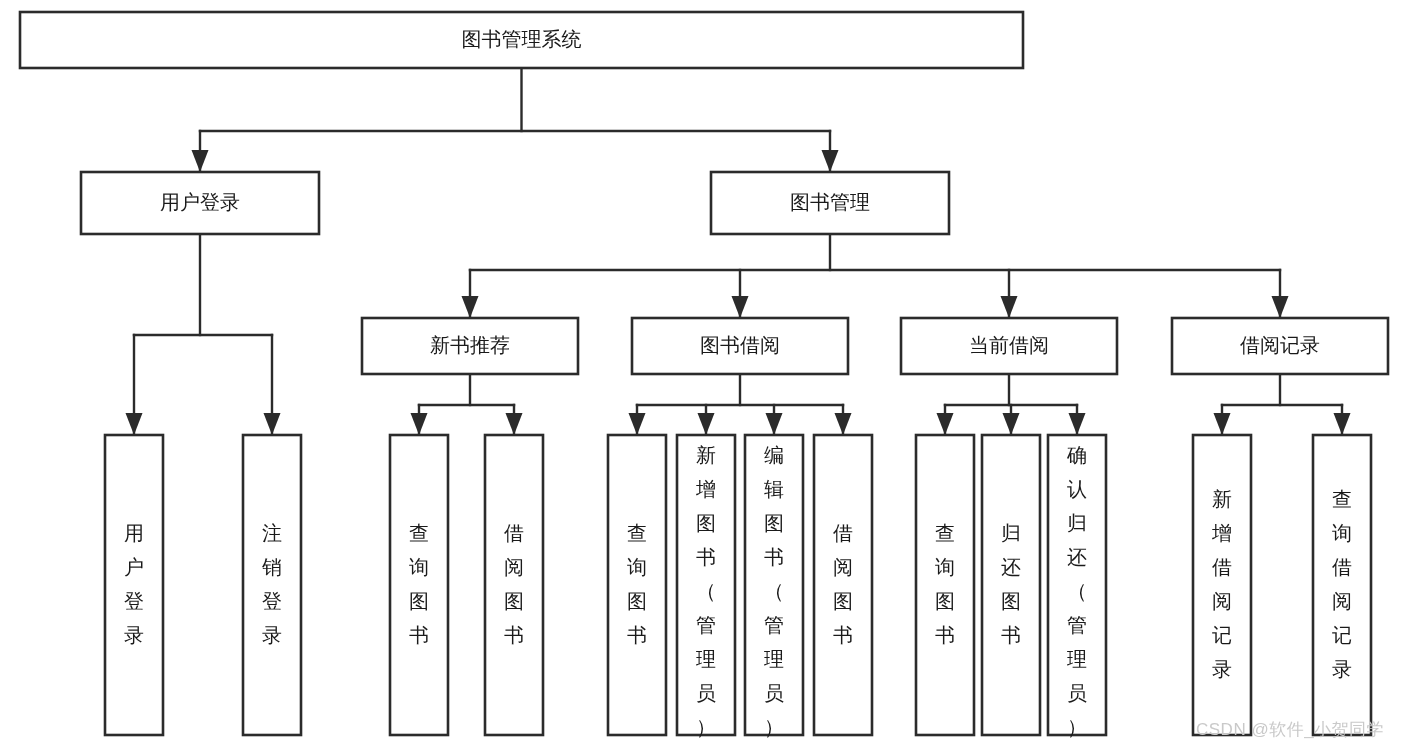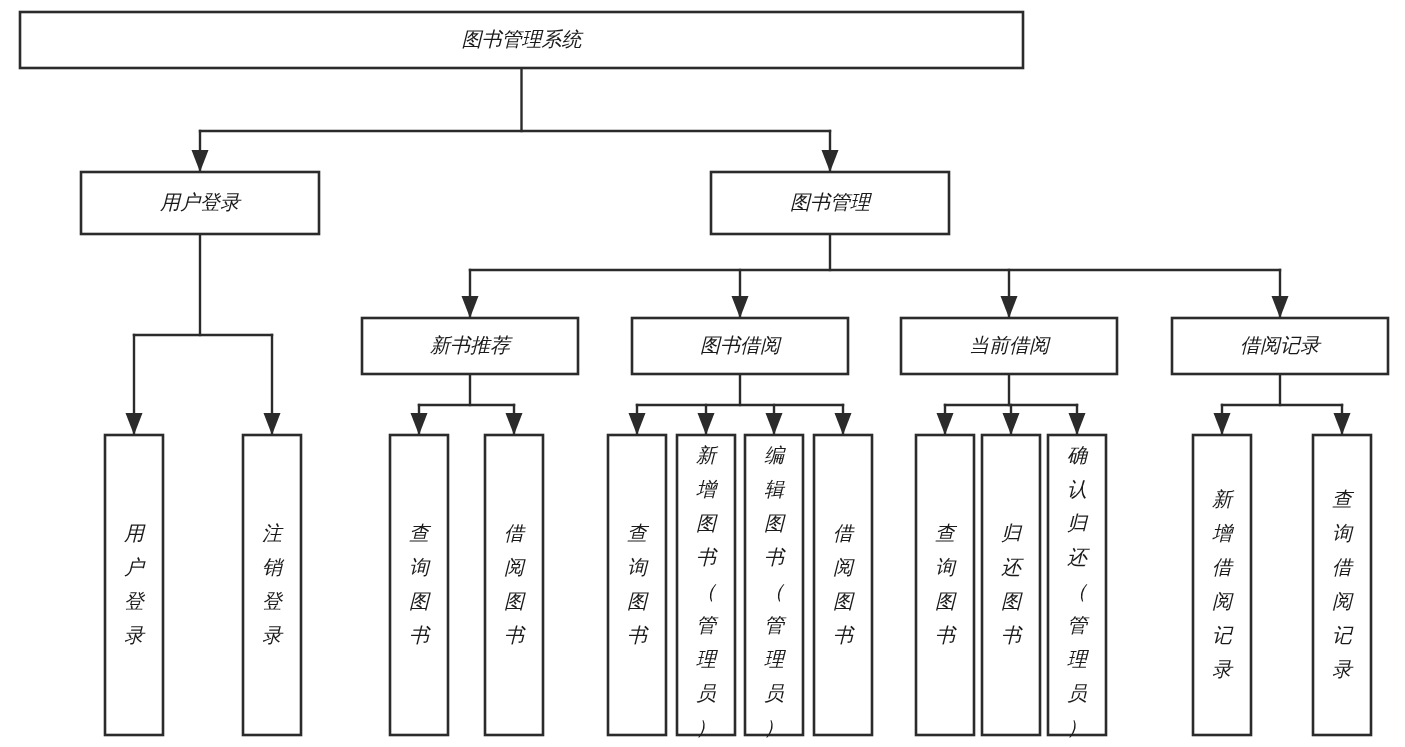--- a/index.html
+++ b/index.html
@@ -13,21 +13,20 @@
     height: 747px;
     font-family: "Liberation Sans", "DejaVu Sans", sans-serif;
     overflow: hidden;
     position: relative;
   }
   #diagram-root {
     position: relative;
     width: 1343px;
     height: 747px;
     background: #ffffff;
-    font-style: italic;
   }
   svg.diagram-canvas {
     position: absolute;
     left: 0;
     top: 0;
     width: 1405px;
     height: 747px;
     display: block;
   }
   .node-box {
@@ -221,13 +220,14 @@
           <rect x="1193" y="435" width="58" height="300" class="node-box"></rect>
           <text x="1222" class="node-label-vertical"><tspan x="1222" y="501">新</tspan><tspan x="1222" y="535">增</tspan><tspan x="1222" y="569">借</tspan><tspan x="1222" y="603">阅</tspan><tspan x="1222" y="637">记</tspan><tspan x="1222" y="671">录</tspan></text>
         </g>
         <g>
           <rect x="1313" y="435" width="58" height="300" class="node-box"></rect>
           <text x="1342" class="node-label-vertical"><tspan x="1342" y="501">查</tspan><tspan x="1342" y="535">询</tspan><tspan x="1342" y="569">借</tspan><tspan x="1342" y="603">阅</tspan><tspan x="1342" y="637">记</tspan><tspan x="1342" y="671">录</tspan></text>
         </g>
       </g>
   </svg>
 
+  <div class="watermark" style="left: 1196px; top: 718px;">CSDN @软件_小贺同学</div>
 </div>
 
 </body></html>

